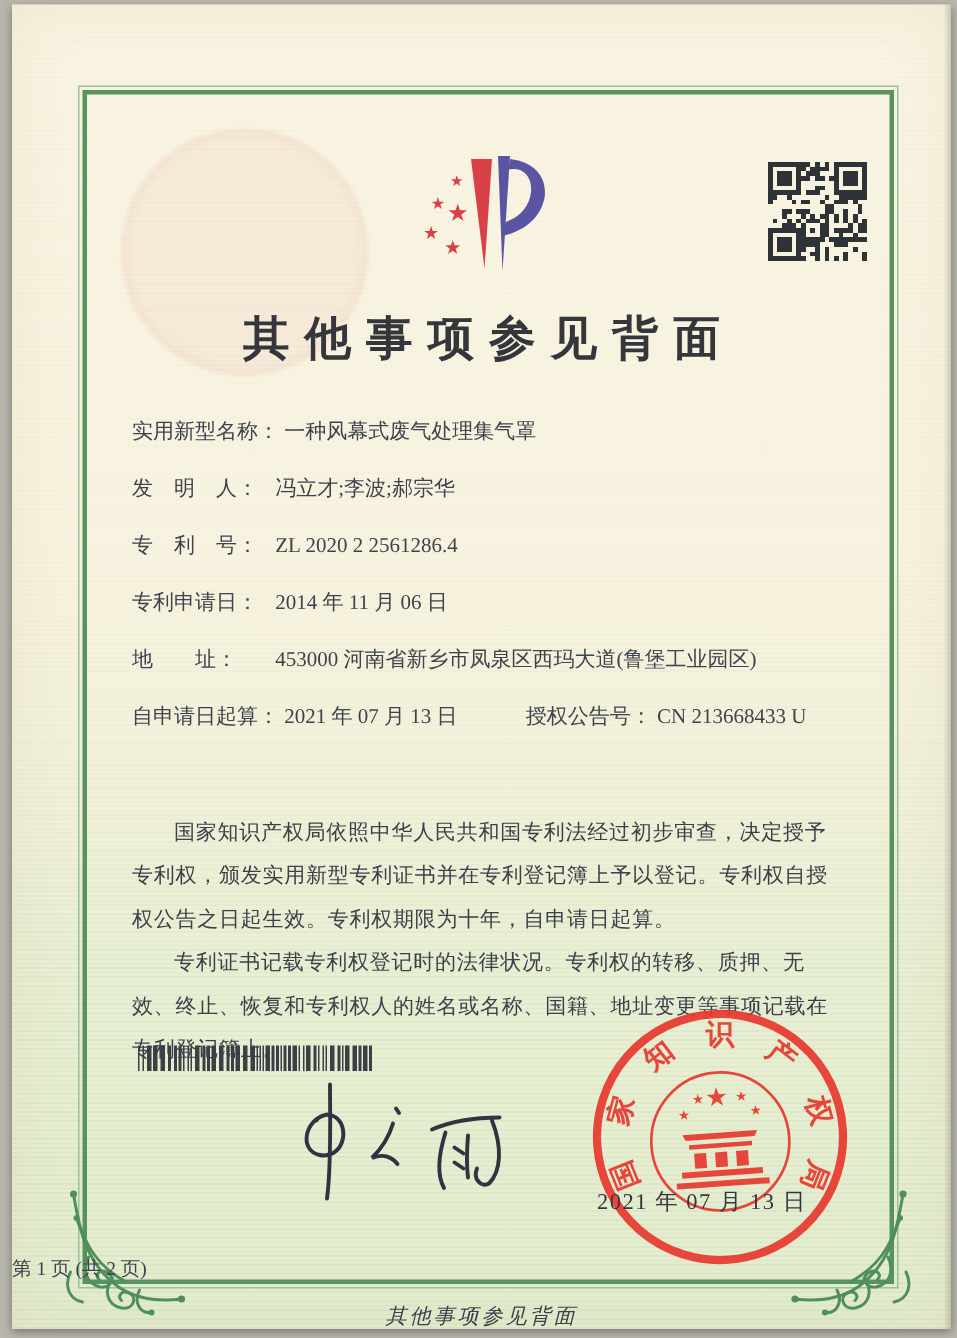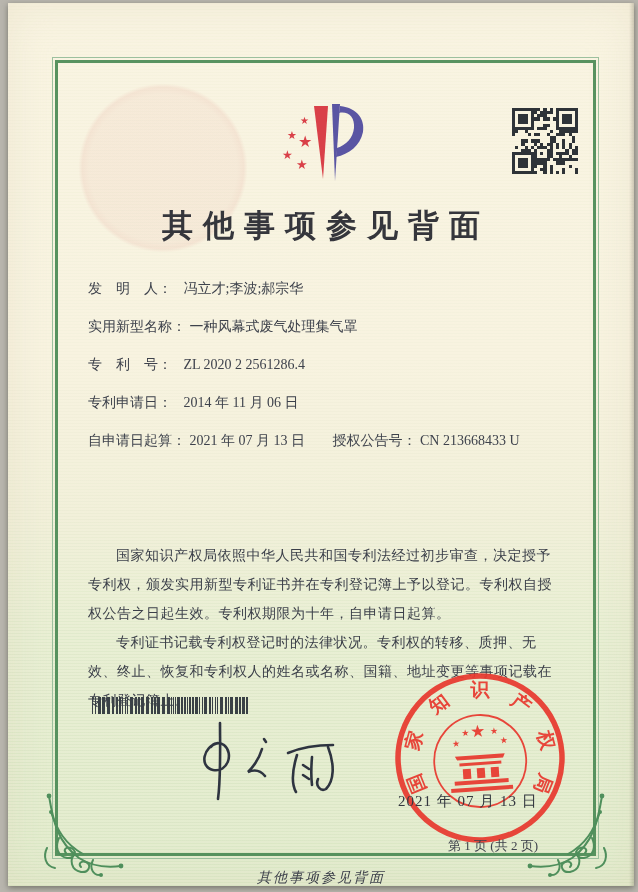--- a/index.html
+++ b/index.html
@@ -18,32 +18,32 @@
   .watermark{position:absolute;left:60px;top:70px;width:190px;height:190px;border-radius:50%;
     background:radial-gradient(circle,rgba(225,150,140,.10) 55%,rgba(225,150,140,.16) 60%,rgba(225,150,140,0) 63%);}
   .cert-no{position:absolute;left:67px;top:96px;font-size:14px;letter-spacing:2px;color:#45474f;}
   .logo{position:absolute;left:264px;top:100px;width:96px;height:84px;}
   .qr{position:absolute;left:504px;top:105px;width:66px;height:66px;}
   .title{position:absolute;left:0;top:202px;width:626px;text-align:center;
     font-size:31px;font-weight:700;letter-spacing:10px;color:#35363c;text-indent:10px;}
   .fields{position:absolute;left:80px;top:276px;width:480px;font-size:14px;color:#3e424c;}
   .frow{height:38px;line-height:20px;white-space:nowrap;}
   .flabel{display:inline-block;min-width:92px;}
-  .grant-no{margin-left:24px;}
+  .grant-no{margin-left:42px;}
   .paras{position:absolute;left:80px;top:538px;width:470px;font-size:14px;line-height:29px;
     color:#3b3f49;}
   .paras p{margin:0;text-indent:2em;letter-spacing:.5px;}
   .barcode{position:absolute;left:84px;top:694px;width:164px;height:17px;font-size:0;}
   .barcode i{display:inline-block;height:100%;background:#3a4146;margin-right:1px;vertical-align:top;}
   .sign-block{position:absolute;left:80px;top:736px;font-size:16px;color:#3a3e46;line-height:30px;
     font-style:normal;font-family:"Liberation Sans","DejaVu Sans",sans-serif;}
   .signature{position:absolute;left:172px;top:712px;width:175px;height:92px;}
   .seal{position:absolute;left:383px;top:666px;width:178px;height:178px;opacity:.92;}
   .seal-date{position:absolute;left:390px;top:789px;font-size:15px;color:#33373f;letter-spacing:1px;z-index:5;}
-  .page-no{position:absolute;left:0;top:834px;width:530px;text-align:right;font-size:13px;color:#3e424c;}
+  .page-no{position:absolute;left:0;top:834px;width:530px;text-align:left;font-size:13px;color:#3e424c;}
   .footer-note{position:absolute;left:0;top:866px;width:626px;text-align:center;
     font-size:14px;font-style:italic;color:#3b3f49;letter-spacing:2px;}
   .flourish{position:absolute;width:92px;height:92px;}
   .flourish.bl{left:-18px;bottom:-20px;}
   .flourish.br{right:-18px;bottom:-20px;transform:scaleX(-1);}
   .edge-shadow-r{position:absolute;right:0;top:0;width:5px;height:100%;
     background:linear-gradient(90deg,rgba(0,0,0,0),rgba(90,85,70,.25));}
 </style>
 </head>
 <body>
@@ -249,34 +249,38 @@
         <rect x="0" y="14" width="7" height="7" fill="#2e3338"></rect>
         <rect x="1" y="15" width="5" height="5" fill="#f8f3e0"></rect>
         <rect x="2" y="16" width="3" height="3" fill="#2e3338"></rect>
       </g>
     </svg>
 
   <div class="title">其他事项参见背面</div>
 
   <div class="fields">
     <div class="frow">
+      <span class="flabel">实用新型名称：</span>
+      <span>一种风幕式废气处理集气罩</span>
+    </div>
+    <div class="frow">
       <span class="flabel">发　明　人：</span>
       <span>冯立才;李波;郝宗华</span>
     </div>
     <div class="frow">
-      <span class="flabel">实用新型名称：</span>
-      <span>一种风幕式废气处理集气罩</span>
-    </div>
-    <div class="frow">
       <span class="flabel">专　利　号：</span>
       <span>ZL 2020 2 2561286.4</span>
     </div>
     <div class="frow">
       <span class="flabel">专利申请日：</span>
       <span>2014 年 11 月 06 日</span>
+    </div>
+    <div class="frow">
+      <span class="flabel">地　　址：</span>
+      <span>453000 河南省新乡市凤泉区西玛大道(鲁堡工业园区)</span>
     </div>
     <div class="frow">
       <span class="flabel">自申请日起算：</span>
       <span>2021 年 07 月 13 日</span>
       <span class="grant-no">授权公告号：</span>
       <span>CN 213668433 U</span>
     </div>
   </div>
 
   <div class="paras">

